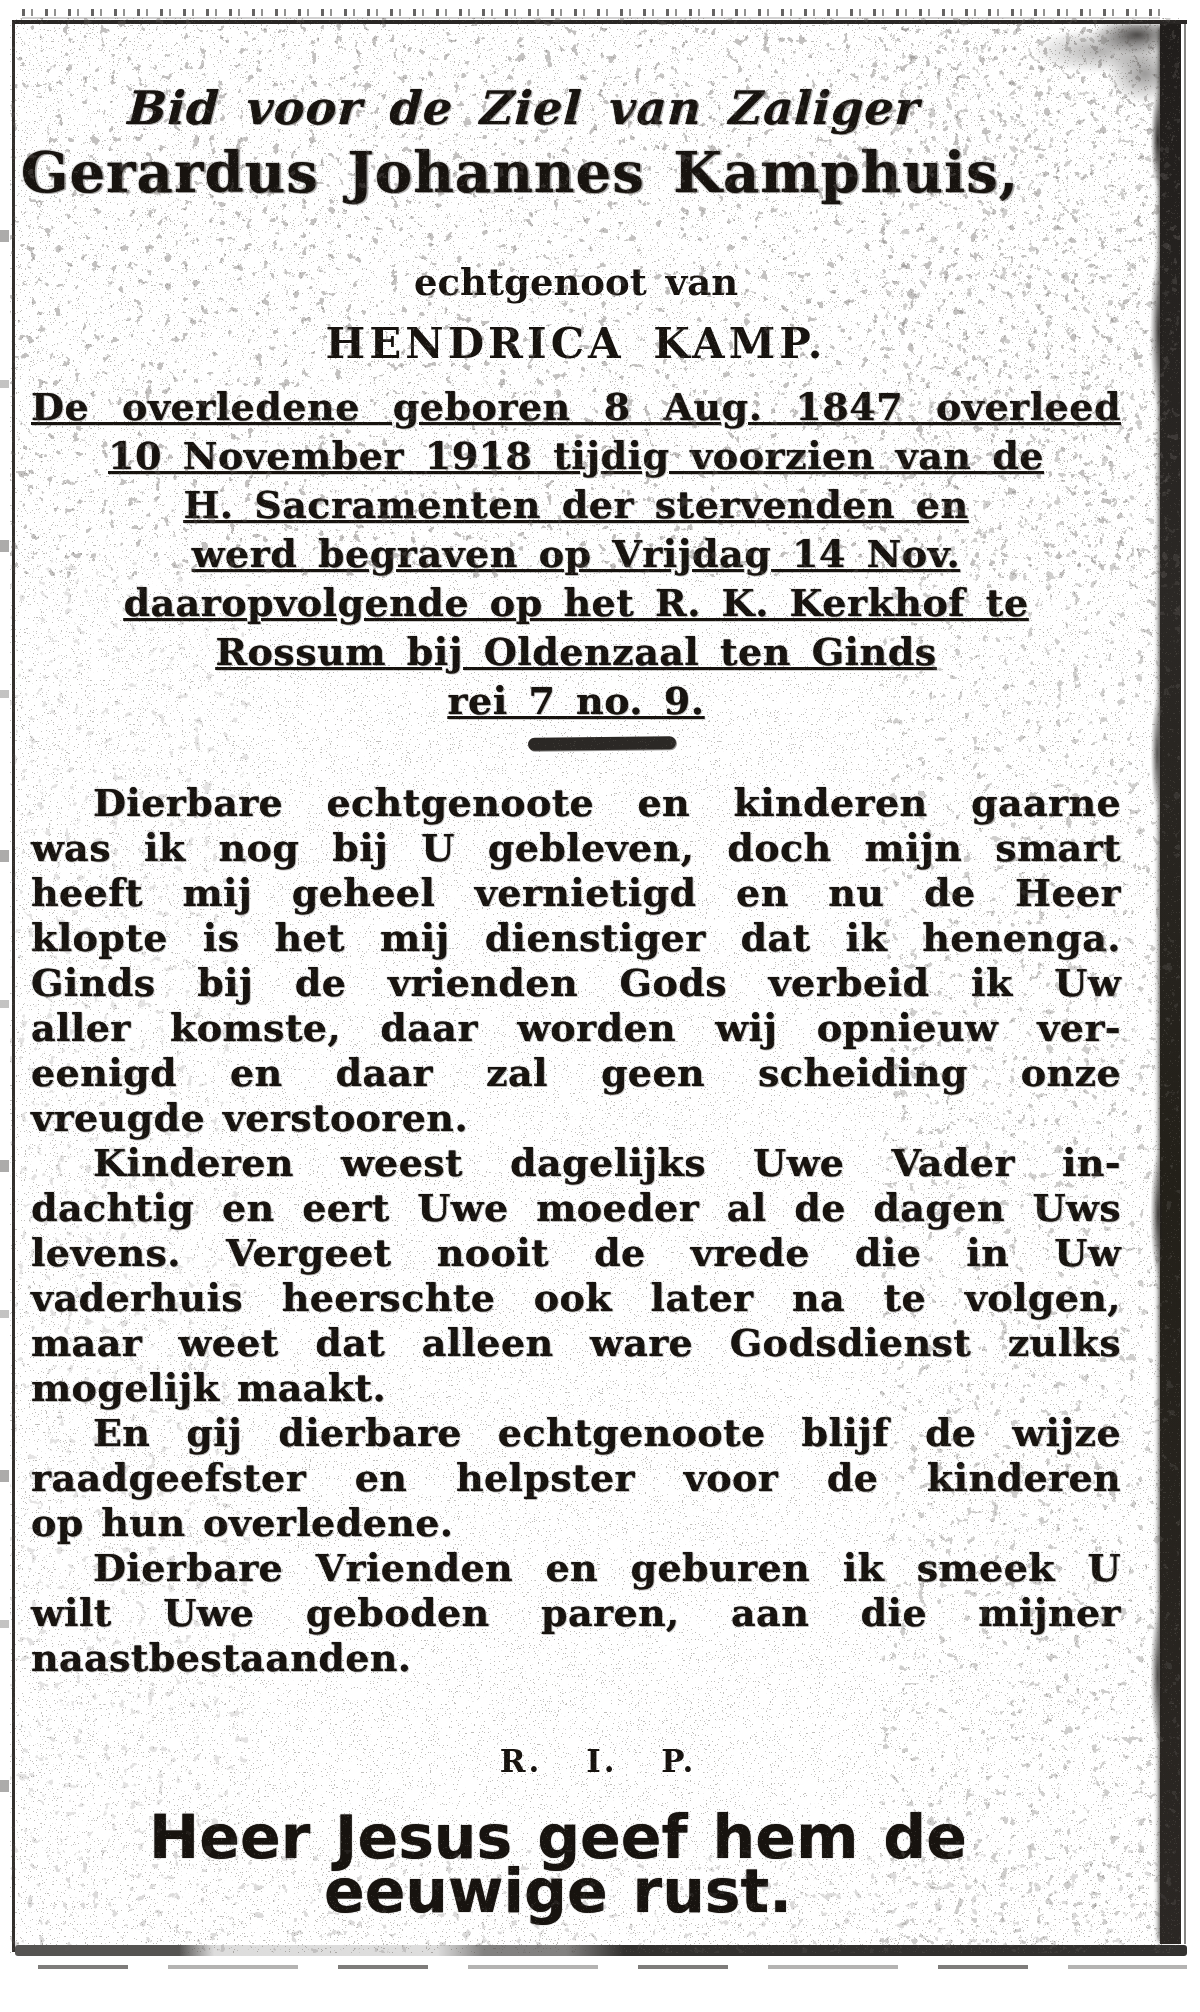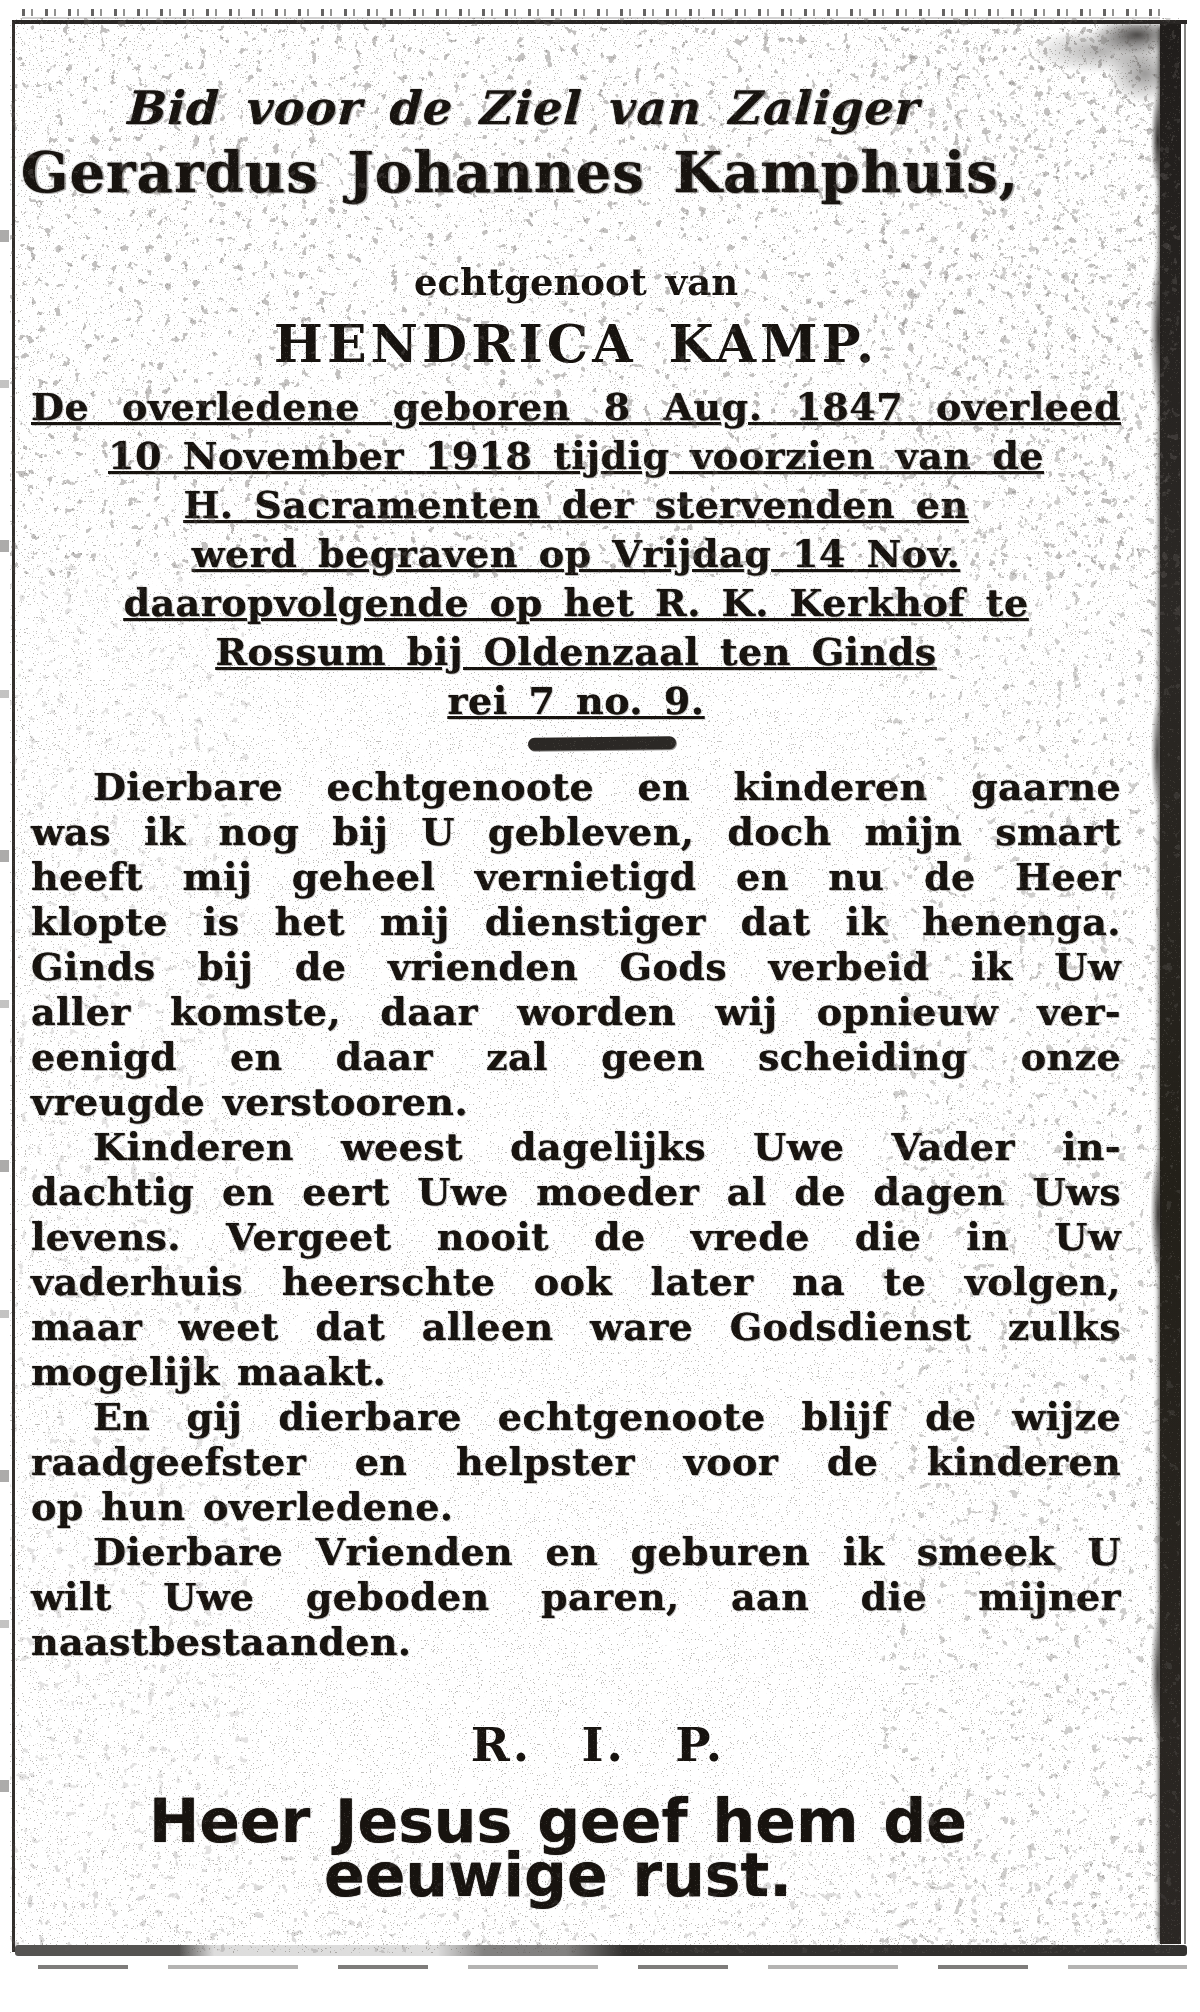--- a/index.html
+++ b/index.html
@@ -89,46 +89,46 @@
     letter-spacing:1px;word-spacing:8px;white-space:nowrap;
     text-shadow:0 0 1.5px rgba(23,19,15,.95), 2px 1px 0 rgba(23,19,15,.3);
   }
   .relation{
     margin-top:56px;
     font-weight:bold;font-size:37px;line-height:44px;
     text-align:center;word-spacing:6px;
   }
   .spouse{
     margin-top:14px;
-    font-weight:bold;font-size:52px;line-height:52px;
+    font-weight:bold;font-size:42px;line-height:52px;
     text-align:center;letter-spacing:4px;word-spacing:10px;
   }
   .intro{margin-top:12px;text-decoration:underline;}
   .iline{
     font-weight:bold;font-size:38px;line-height:49px;
     text-align:center;word-spacing:7px;letter-spacing:.5px;white-space:nowrap;
   }
   .iline:first-child{text-align:justify;text-align-last:justify;white-space:normal;}
   .divider{
     width:148px;height:13px;background:#2b2825;border-radius:7px;
     margin:12px auto 8px;transform:translateX(26px) rotate(-.7deg);
     box-shadow:1px 1px 0 rgba(43,40,37,.5);
   }
-  .paras{margin-top:14px;}
+  .paras{margin-top:30px;}
   .para{margin:0;}
   .bline{
     font-weight:bold;font-size:38px;line-height:45px;
     text-align:justify;text-align-last:justify;
     word-spacing:4px;letter-spacing:.4px;
   }
   .bline.indent{text-indent:62px;}
   .bline.last{text-align:left;text-align-last:left;}
   .rip{
     margin-top:56px;
-    font-weight:bold;font-size:47px;line-height:50px;
+    font-weight:bold;font-size:31px;line-height:50px;
     text-align:center;word-spacing:30px;letter-spacing:3px;
     transform:translateX(22px);
   }
   .closing{
     margin-top:24px;
     font-family:"DejaVu Sans", sans-serif;
     font-weight:bold;font-size:60px;line-height:54px;
     text-align:center;transform:translateX(-18px);
     word-spacing:4px;letter-spacing:0;
     text-shadow:0 0 1px rgba(23,19,15,.85);

